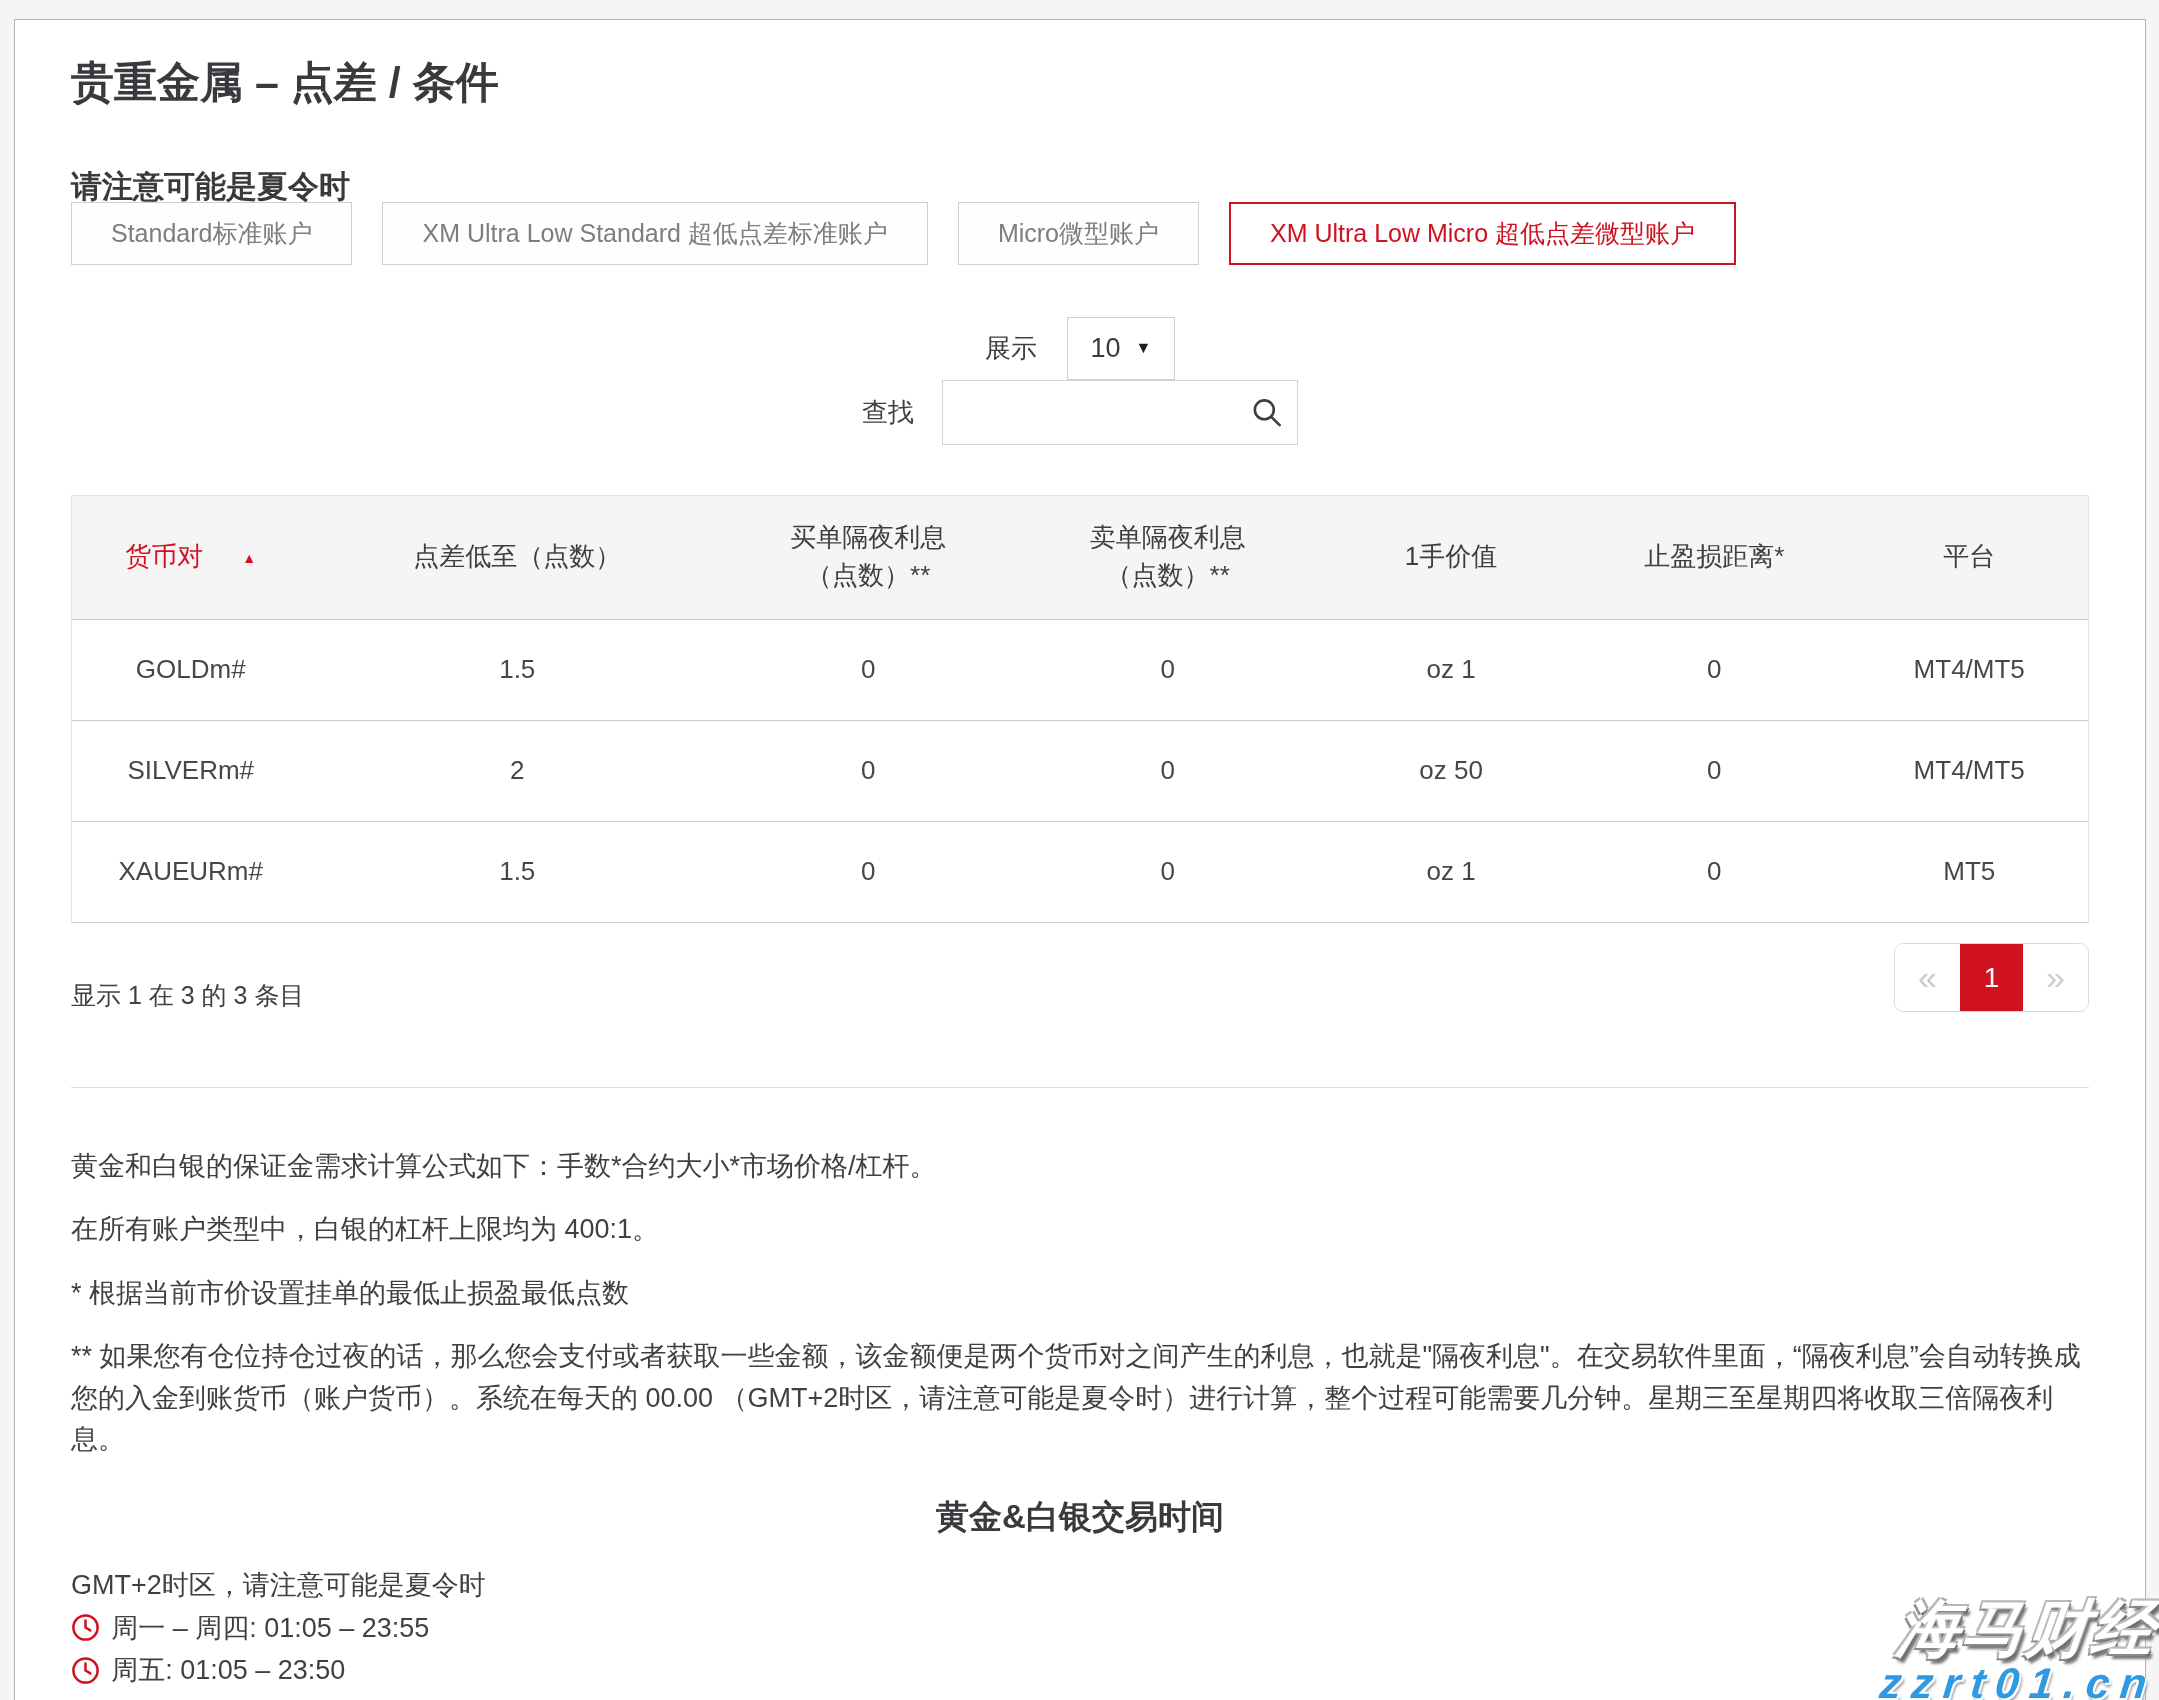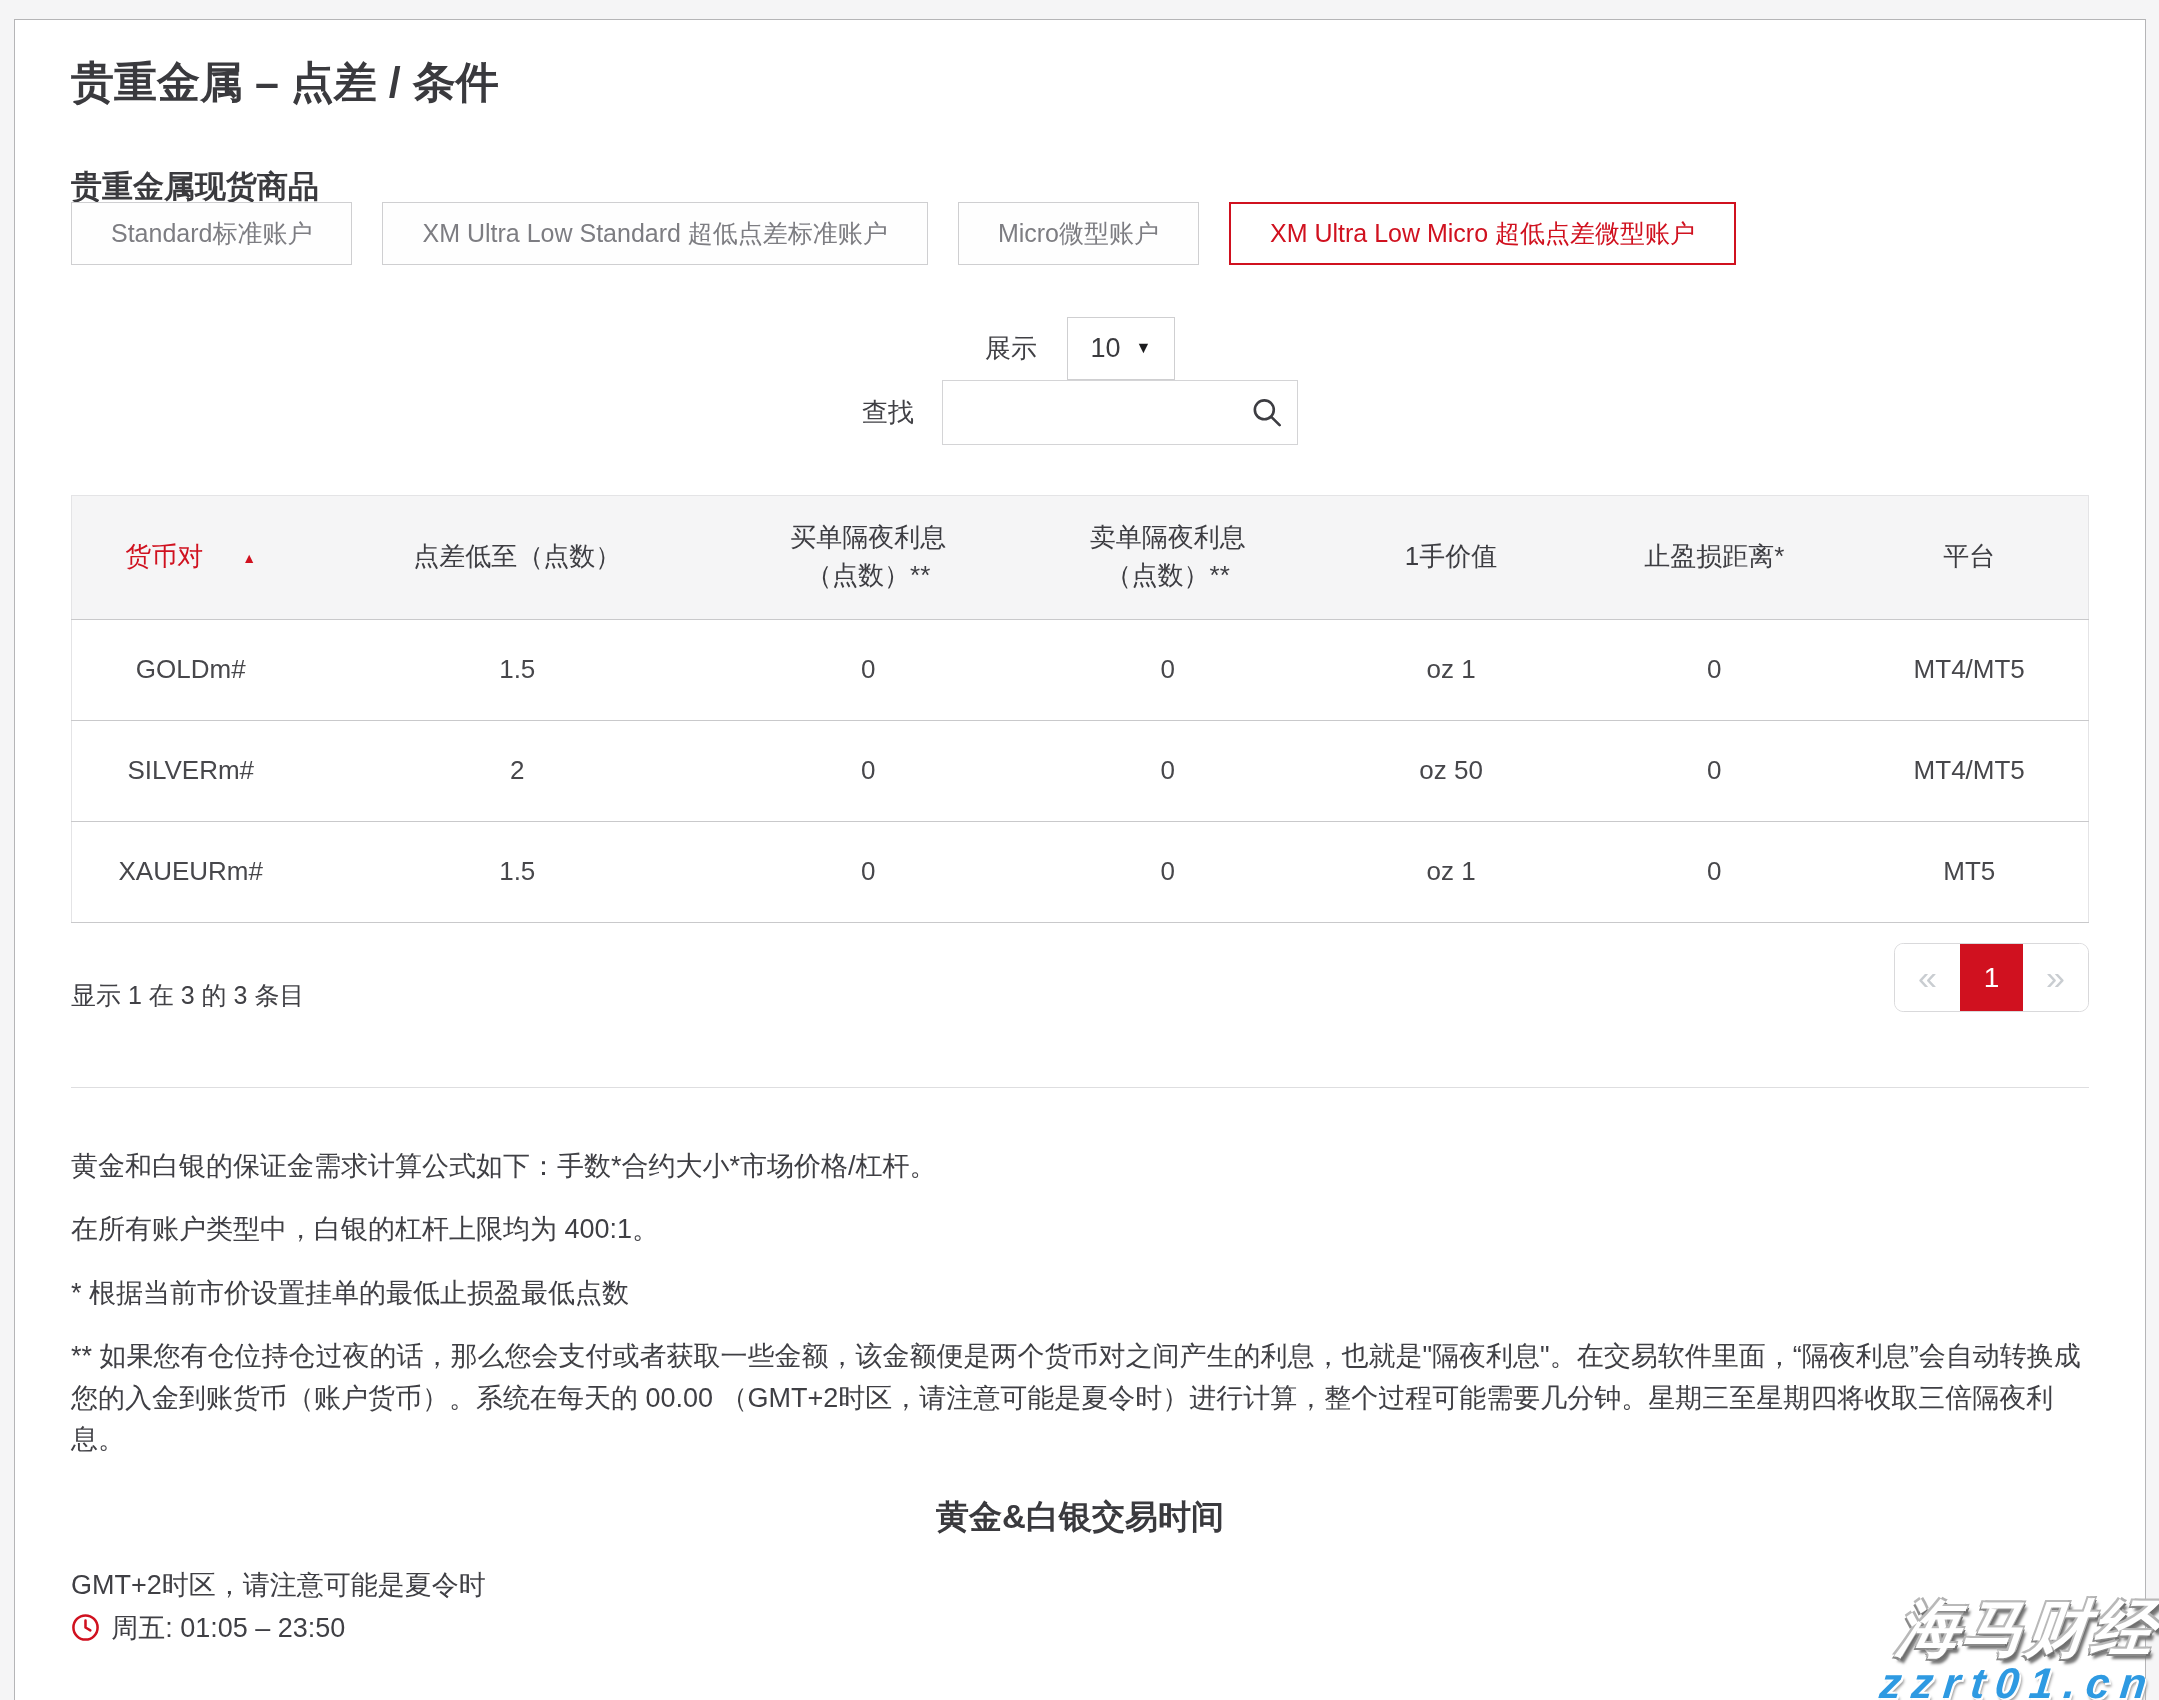--- a/index.html
+++ b/index.html
@@ -132,21 +132,21 @@
     transform:skewX(-6deg);
   }
 </style>
 </head>
 <body>
 
 <div class="page">
   <div class="content">
 
     <h1 class="page-title">贵重金属 – 点差 / 条件</h1>
-    <h2 class="page-subtitle">贵重金属现货商品</h2>
+    <h2 class="page-subtitle">请注意可能是夏令时</h2>
 
     <div class="tabs">
       <button class="tab">Standard标准账户</button>
       <button class="tab">XM Ultra Low Standard 超低点差标准账户</button>
       <button class="tab">Micro微型账户</button>
       <button class="tab active">XM Ultra Low Micro 超低点差微型账户</button>
     </div>
 
     <div class="controls">
       <div class="ctrl-left">
@@ -241,20 +241,27 @@
     </div>
 
     <h3 class="hours-heading">黄金&amp;白银交易时间</h3>
     <div class="tz-note">GMT+2时区，请注意可能是夏令时</div>
 
     <div class="clock-line">
       <svg class="clock-svg" viewBox="0 0 24 24">
         <circle cx="12" cy="12" r="10" fill="none" stroke="#d0111f" stroke-width="2.1"></circle>
         <path d="M12 6.2 V12 L16 14.4" fill="none" stroke="#d0111f" stroke-width="2.1" stroke-linecap="round" stroke-linejoin="round"></path>
       </svg>
+      <span>周一 – 周四: 01:05 – 23:55</span>
+    </div>
+    <div class="clock-line">
+      <svg class="clock-svg" viewBox="0 0 24 24">
+        <circle cx="12" cy="12" r="10" fill="none" stroke="#d0111f" stroke-width="2.1"></circle>
+        <path d="M12 6.2 V12 L16 14.4" fill="none" stroke="#d0111f" stroke-width="2.1" stroke-linecap="round" stroke-linejoin="round"></path>
+      </svg>
       <span>周五: 01:05 – 23:50</span>
     </div>
 
   </div>
 </div>
 
 <div class="watermark">
   <span class="wm-name">海马财经</span>
   <span class="wm-site">zzrt01.cn</span>
 </div>

